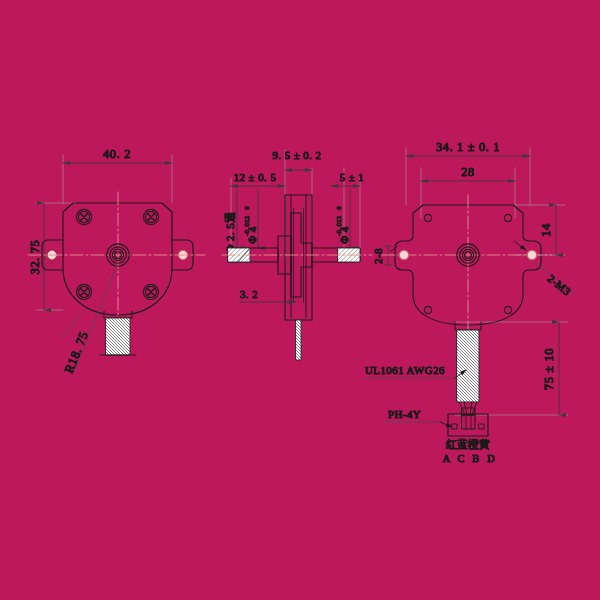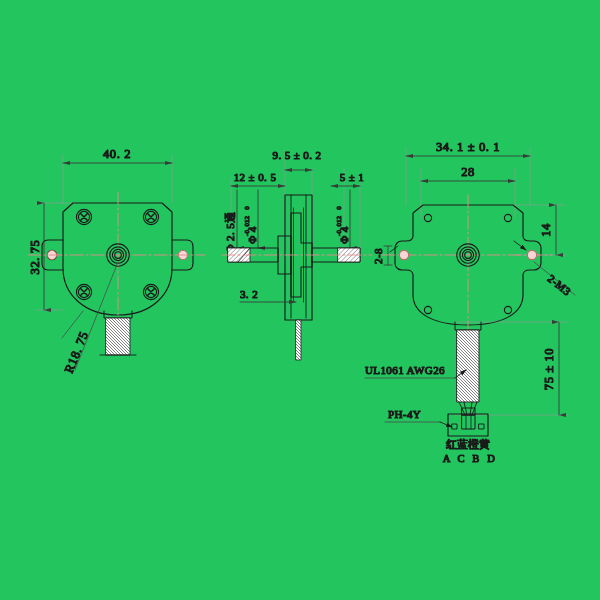--- a/index.html
+++ b/index.html
@@ -1,17 +1,17 @@
 <!DOCTYPE html>
 <html><head>
 <meta charset="utf-8">
 <style>
   html,body{margin:0;padding:0;background:#ffffff;}
   body{width:600px;height:600px;overflow:hidden;font-family:"Liberation Serif",serif;}
-  #stage{position:relative;width:600px;height:600px;background:#22c55e;}
+  #stage{position:relative;width:600px;height:600px;background:#be185d;}
   svg{display:block;}
   text{font-family:"Liberation Serif",serif;fill:#1a1a1a;}
   .dimtxt{font-size:12.5px;letter-spacing:.6px;}
   .dimtxt-sm{font-size:11px;letter-spacing:.4px;}
   .cn{font-family:"DejaVu Sans",sans-serif;font-size:11px;}
   .abcd{font-size:10.5px;letter-spacing:2.6px;}
 </style>
 </head>
 <body>
 

